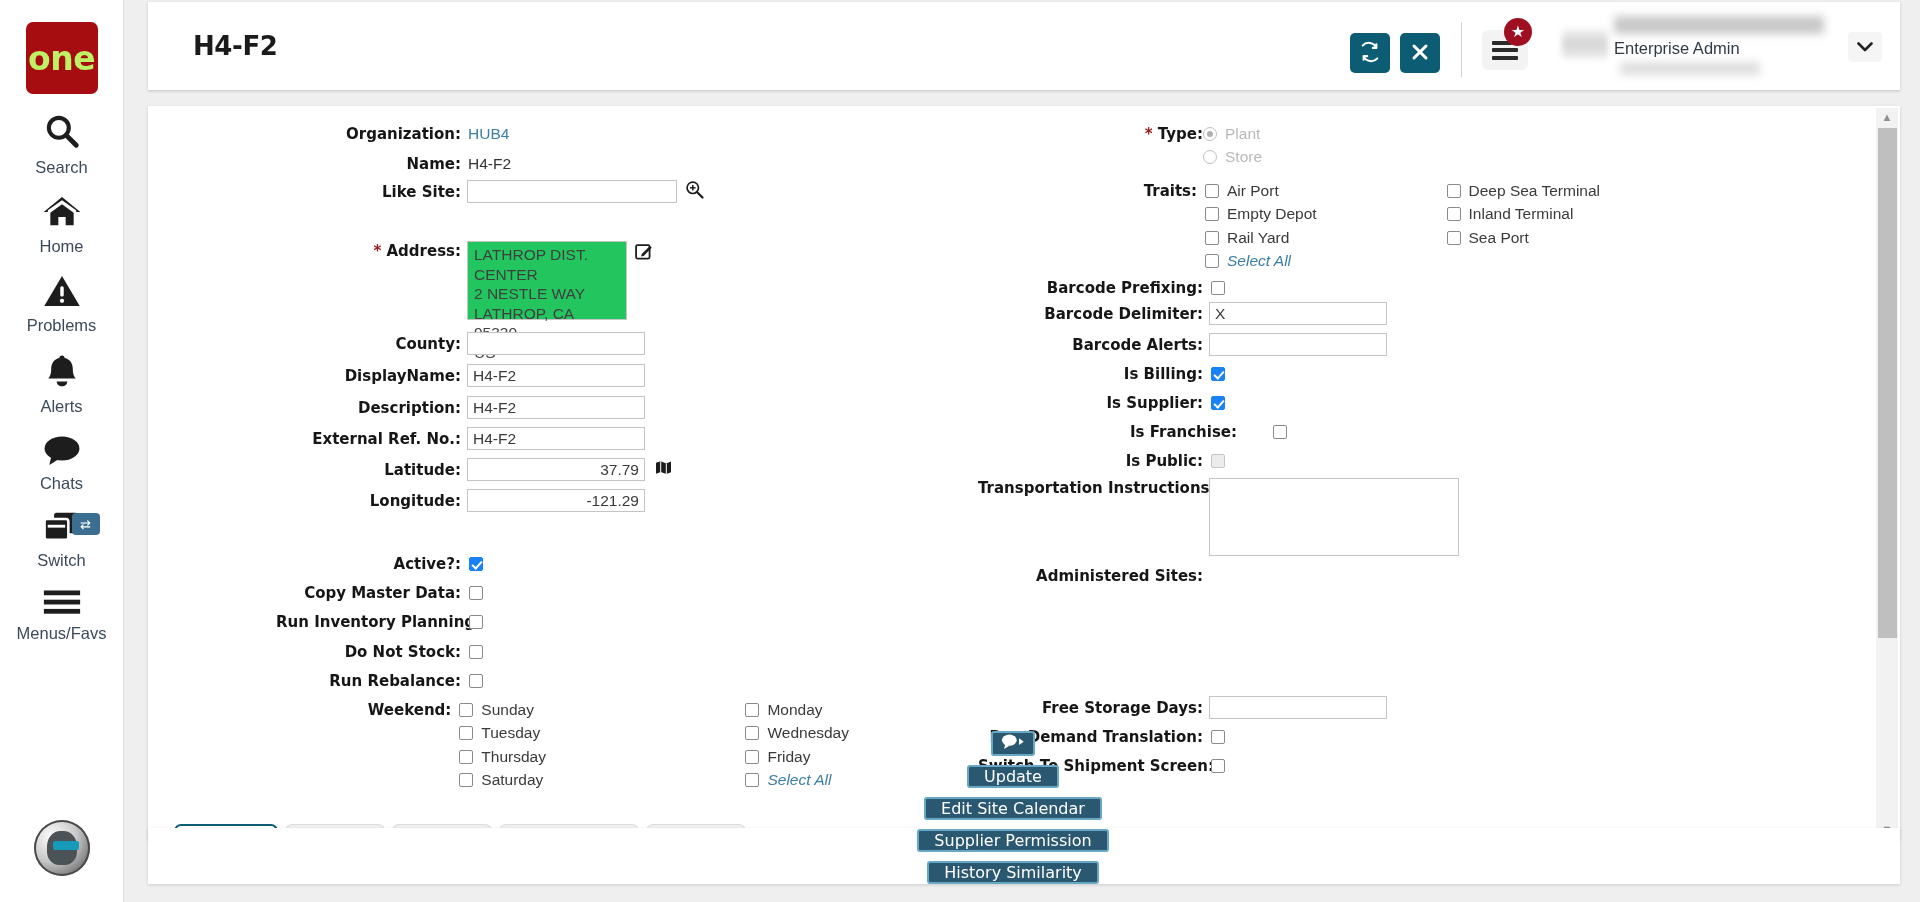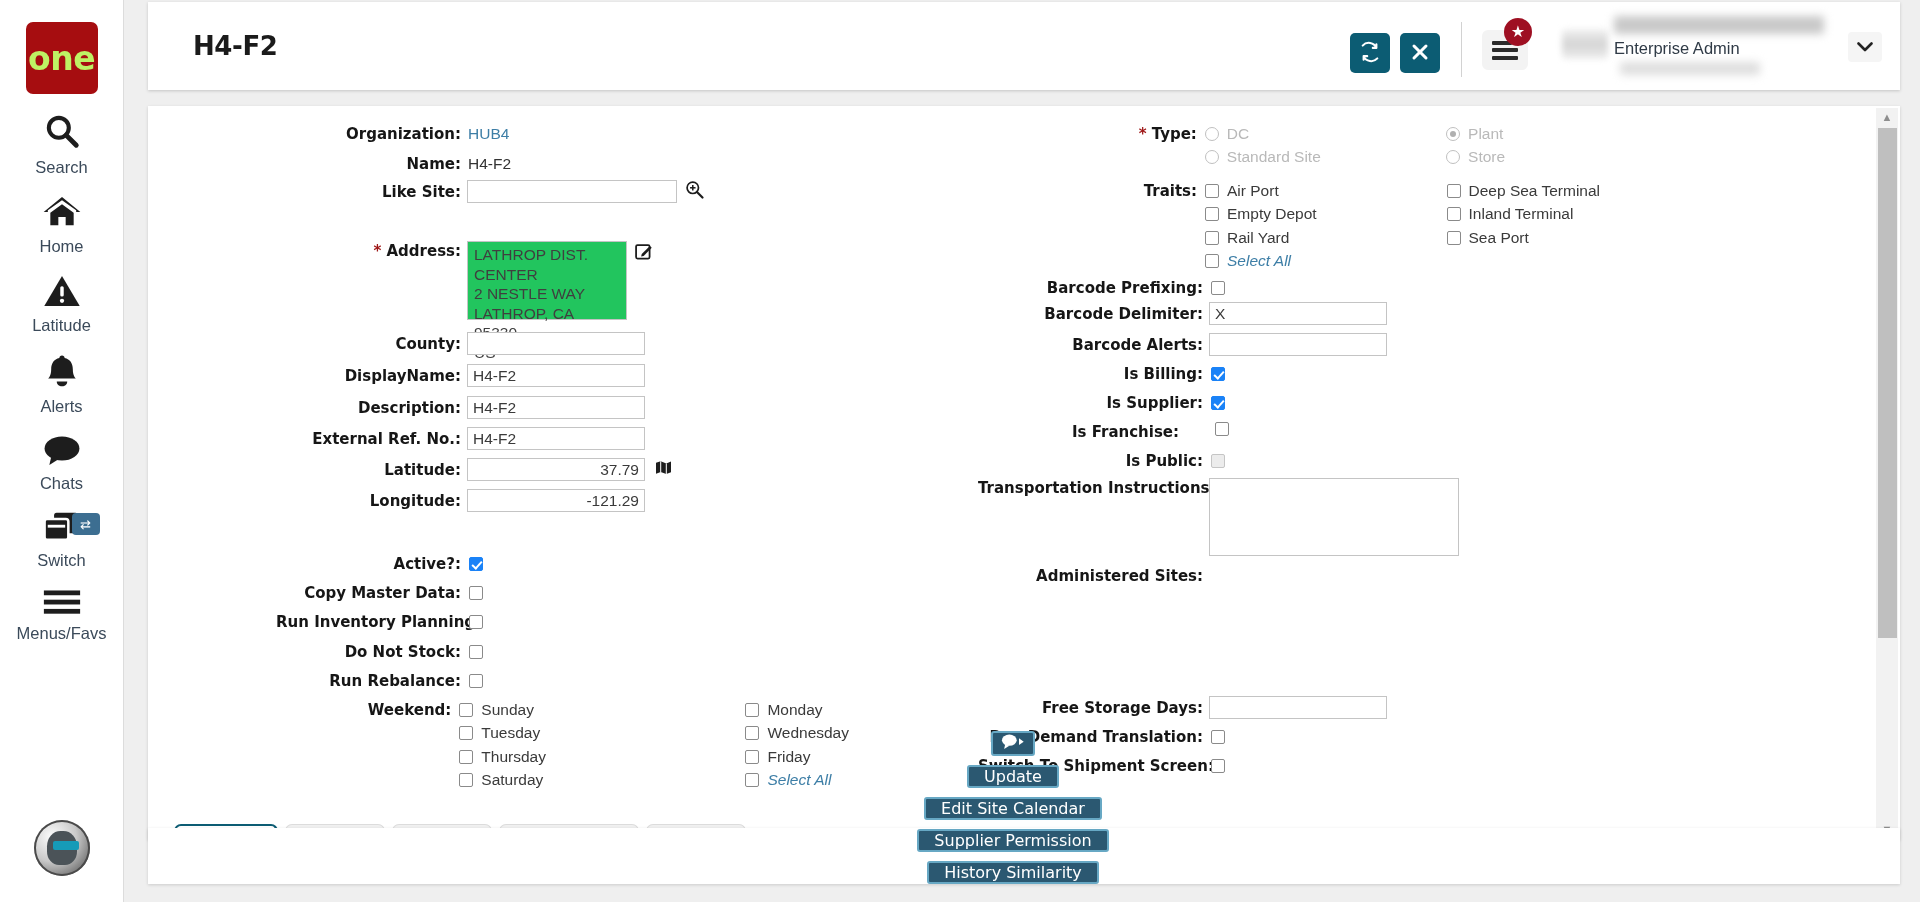--- a/index.html
+++ b/index.html
@@ -278,21 +278,21 @@
   </div>
 
   <div class="rail-item">
     <span class="glyph">
       <svg width="38" height="34" viewBox="0 0 24 21">
           <path d="M12 1 L23.2 20 L0.8 20 Z" fill="#1d1d1d"></path>
           <rect x="10.9" y="7.5" width="2.2" height="6.5" rx="1" fill="#fff"></rect>
           <circle cx="12" cy="16.7" r="1.35" fill="#fff"></circle>
         </svg>
     </span>
-    <span class="lbl">Latitude</span>
+    <span class="lbl">Problems</span>
   </div>
 
   <div class="rail-item">
     <span class="glyph">
       <svg width="34" height="36" viewBox="0 0 22 23">
           <path d="M11 1.5 C12 1.5 12.7 2.2 12.7 3.1 C16.2 3.8 18 6.6 18 10.3 C18 14.4 19.5 15.7 20 16.4 L2 16.4 C2.5 15.7 4 14.4 4 10.3 C4 6.6 5.8 3.8 9.3 3.1 C9.3 2.2 10 1.5 11 1.5 Z" fill="#1d1d1d"></path>
           <path d="M7.6 18.3 L14.4 18.3 C14.4 20.2 13 21.4 11 21.4 C9 21.4 7.6 20.2 7.6 18.3 Z" fill="#1d1d1d"></path>
         </svg>
     </span>
     <span class="lbl">Alerts</span>
@@ -532,30 +532,20 @@
             <span class="optlabel selall">Select All</span>
           </div>
         </div>
       </div>
 
       <div class="frow" style="left:880px; top:18px; width:640px;">
         <div class="flabel" style="width:175px;">
           <span class="req">*</span>
           <span>Type:</span>
         </div>
-        <div style="margin-left:8px; width:250px;">
-          <div class="optline">
-            <input type="radio" class="rb" name="sitetype" disabled="" style="">
-            <span class="optlabel dim">DC</span>
-          </div>
-          <div class="optline">
-            <input type="radio" class="rb" name="sitetype" disabled="" style="">
-            <span class="optlabel dim">Standard Site</span>
-          </div>
-        </div>
         <div style="width:230px;">
           <div class="optline">
             <input type="radio" class="rb" name="sitetype" checked="" disabled="" style="">
             <span class="optlabel dim">Plant</span>
           </div>
           <div class="optline">
             <input type="radio" class="rb" name="sitetype" disabled="" style="">
             <span class="optlabel dim">Store</span>
           </div>
         </div>
@@ -615,21 +605,21 @@
       <div class="frow" style="left:880px; top:258px; width:500px; align-items:center;">
         <div class="flabel" style="width:175px;">Is Billing:</div>
         <input type="checkbox" class="cb" style="margin-left: 8px;" checked="">
       </div>
 
       <div class="frow" style="left:880px; top:287px; width:500px; align-items:center;">
         <div class="flabel" style="width:175px;">Is Supplier:</div>
         <input type="checkbox" class="cb" style="margin-left: 8px;" checked="">
       </div>
 
-      <div class="frow" style="left:856px; top:316px; width:500px; gap:28px;">
+      <div class="frow" style="left:914px; top:316px; width:500px; align-items:center;gap:28px;">
         <div class="flabel" style="width:175px;">Is Franchise:</div>
         <input type="checkbox" class="cb" style="margin-left: 8px;">
       </div>
 
       <div class="frow" style="left:880px; top:345px; width:500px; align-items:center;">
         <div class="flabel" style="width:175px;">Is Public:</div>
         <input type="checkbox" class="cb" style="margin-left: 8px;" disabled="">
       </div>
 
       <div class="frow" style="left:830px; top:372px; width:560px;">

